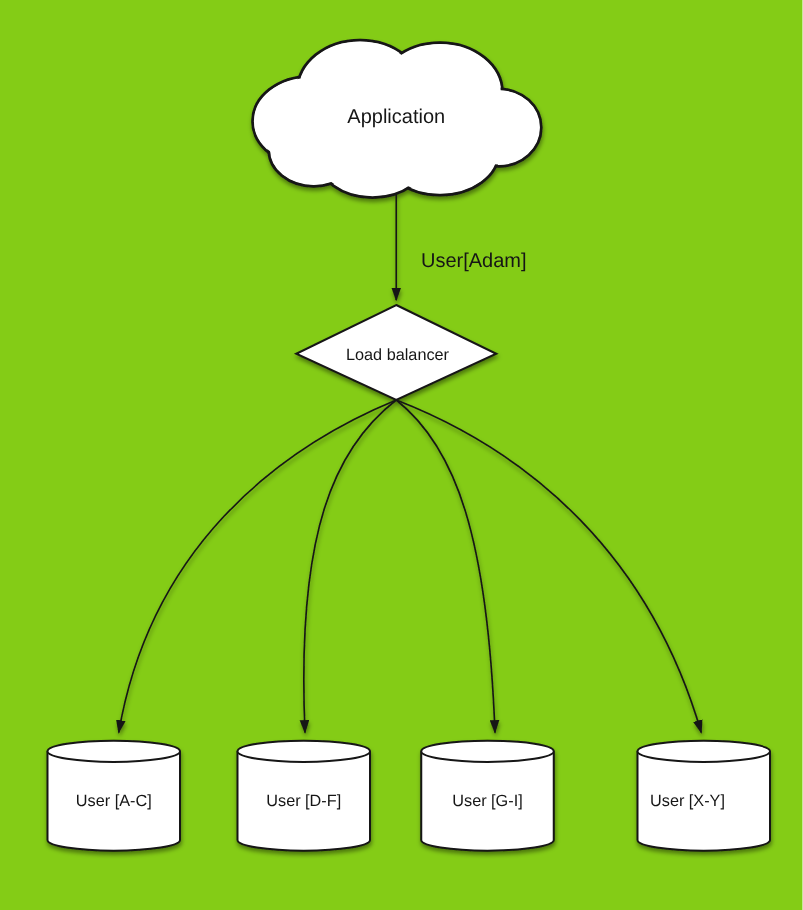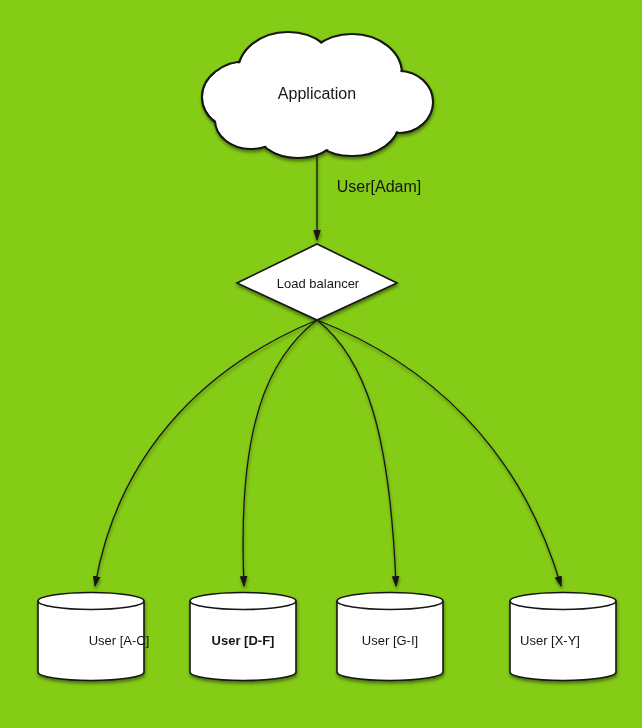--- a/index.html
+++ b/index.html
@@ -96,22 +96,22 @@
       <g stroke="#161616" stroke-width="1.6">
         <path d="M510 601 L510 672 A53 8.5 0 0 0 616 672 L616 601" fill="#ffffff"></path>
         <ellipse cx="563" cy="601" rx="53" ry="8.5" fill="#ffffff"></ellipse>
       </g>
 
     </g>
   </svg>
 
   <div class="lbl lbl-application" style="left:317px; top:94px;">Application</div>
 
-  <div class="lbl lbl-flow" style="left:379px; top:187px;text-align:center;">User[Adam]</div>
+  <div class="lbl lbl-flow" style="left:379px; top:209px;text-align:center;">User[Adam]</div>
 
   <div class="lbl lbl-diamond" style="left:318px; top:284px;">Load balancer</div>
 
-  <div class="lbl lbl-cyl" style="left:91px; top:641px;margin-left:28px;">User [A-C]</div>
-  <div class="lbl lbl-cyl" style="left:243px; top:641px;font-weight:bold;">User [D-F]</div>
+  <div class="lbl lbl-cyl" style="left:91px; top:641px;">User [A-C]</div>
+  <div class="lbl lbl-cyl" style="left:243px; top:641px;">User [D-F]</div>
   <div class="lbl lbl-cyl" style="left:390px; top:641px;text-align:center;">User [G-I]</div>
   <div class="lbl lbl-cyl" style="left:550px; top:641px;">User [X-Y]</div>
 
 </div>
 
 </body></html>

